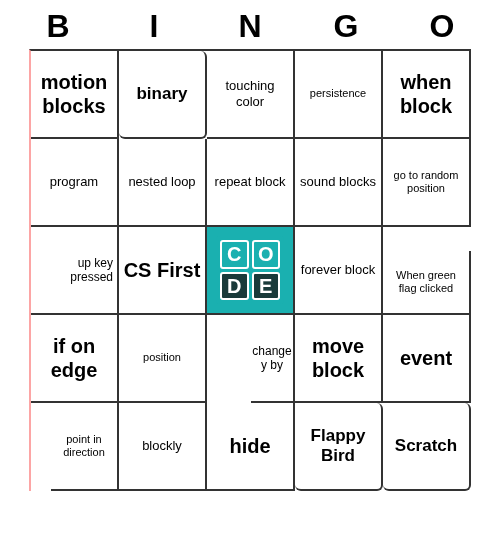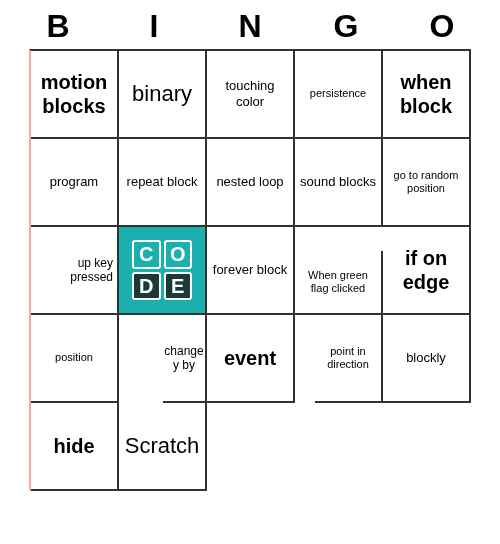--- a/index.html
+++ b/index.html
@@ -41,22 +41,23 @@
       padding: 4px;
       font-size: 13px;
       line-height: 1.2;
       background: #fff;
     }
     .bingo-cell.large-text {
       font-size: 20px;
       font-weight: bold;
     }
     .bingo-cell.medium-large {
-      font-size: 22px;
-      font-weight: normal;
+      font-size: 17px;
+      font-weight: bold;
+      border-radius: 6px;
     }
     .bingo-cell.free-cell {
       background: #1ab0b0;
       padding: 2px;
     }
     .code-grid {
       display: grid;
       grid-template-columns: 1fr 1fr;
       grid-template-rows: 1fr 1fr;
       gap: 3px;
@@ -108,34 +109,37 @@
     <span>persistence</span>
   </div>
   <div class="bingo-cell large-text">
     <span>when block</span>
   </div>
 
   <div class="bingo-cell">
     <span>program</span>
   </div>
   <div class="bingo-cell">
-    <span>repeat block</span>
+    <span>nested loop</span>
   </div>
   <div class="bingo-cell">
-    <span>nested loop</span>
+    <span>repeat block</span>
   </div>
   <div class="bingo-cell">
     <span>sound blocks</span>
   </div>
   <div class="bingo-cell" style="font-size:11px;">
     <span>go to random position</span>
   </div>
 
   <div class="bingo-cell" style="font-size:12px;text-align:right;">
     <span>up key pressed</span>
+  </div>
+  <div class="bingo-cell large-text">
+    <span>CS First</span>
   </div>
   <div class="bingo-cell free-cell">
     <div class="code-grid">
       <div class="code-letter">C</div>
       <div class="code-letter">O</div>
       <div class="code-letter dark">D</div>
       <div class="code-letter dark">E</div>
     </div>
   </div>
   <div class="bingo-cell">
@@ -148,28 +152,34 @@
   <div class="bingo-cell large-text">
     <span>if on edge</span>
   </div>
   <div class="bingo-cell" style="font-size:11px;">
     <span>position</span>
   </div>
   <div class="bingo-cell" style="font-size:12px;margin-left:44px;">
     <span>change y by</span>
   </div>
   <div class="bingo-cell large-text">
+    <span>move block</span>
+  </div>
+  <div class="bingo-cell large-text">
     <span>event</span>
   </div>
 
   <div class="bingo-cell" style="font-size:11px;margin-left:20px;">
     <span>point in direction</span>
   </div>
   <div class="bingo-cell">
     <span>blockly</span>
   </div>
   <div class="bingo-cell large-text">
     <span>hide</span>
   </div>
   <div class="bingo-cell medium-large">
+    <span>Flappy Bird</span>
+  </div>
+  <div class="bingo-cell medium-large">
     <span>Scratch</span>
   </div>
 </div>
 
 </body></html>

